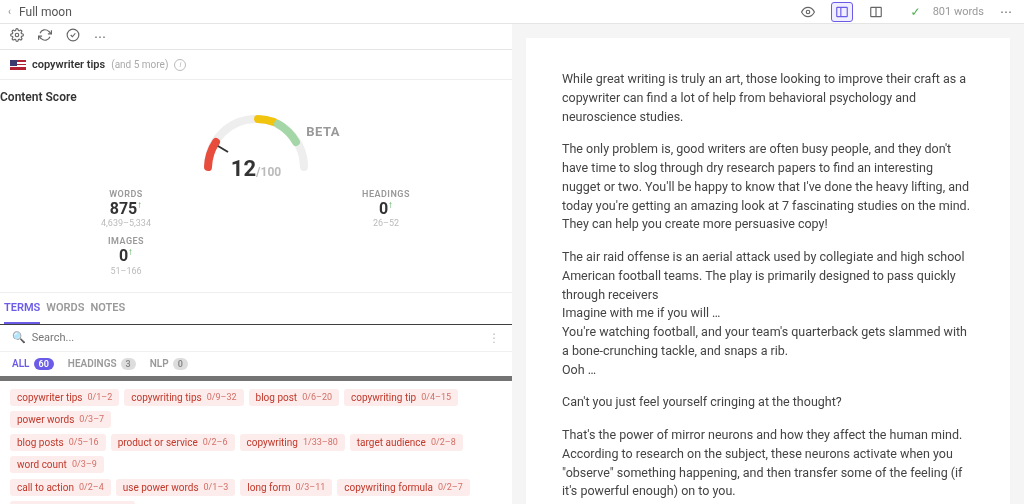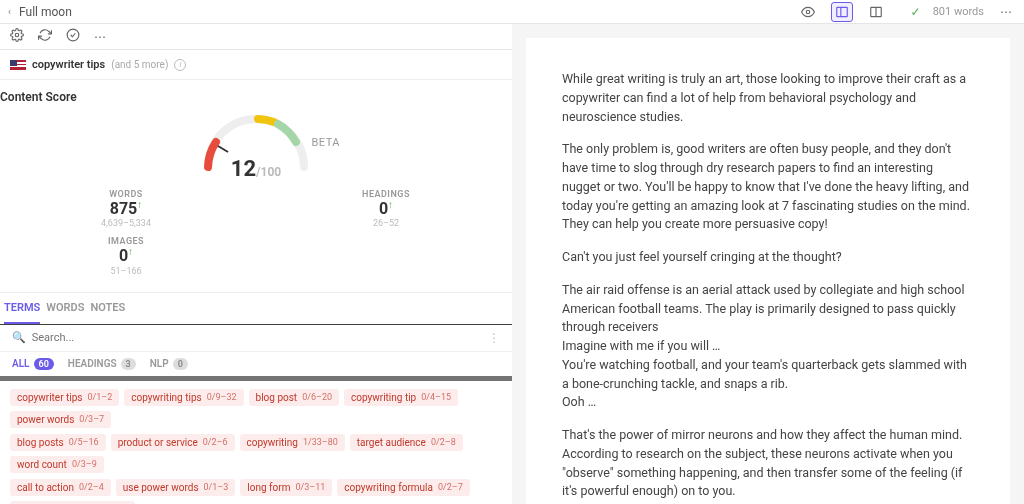--- a/index.html
+++ b/index.html
@@ -22,21 +22,21 @@
 .doc-tag{display:flex;align-items:center;gap:6px;padding:8px 10px;border-bottom:1px solid #eee}
 .flag{width:16px;height:10px;background:linear-gradient(to bottom,#b22234 0%,#b22234 7%,#fff 7%,#fff 14%,#b22234 14%,#b22234 21%,#fff 21%,#fff 28%,#b22234 28%,#b22234 35%,#fff 35%,#fff 42%,#b22234 42%,#b22234 50%,#fff 50%,#fff 57%,#b22234 57%,#b22234 64%,#fff 64%,#fff 71%,#b22234 71%,#b22234 78%,#fff 78%,#fff 85%,#b22234 85%);position:relative}
 .flag::before{content:"";position:absolute;top:0;left:0;width:7px;height:6px;background:#3c3b6e}
 .tag-text{font-weight:600;font-size:11px}
 .tag-more{color:#aaa;font-size:10px}
 .info-i{width:12px;height:12px;border:1px solid #bbb;border-radius:50%;display:flex;align-items:center;justify-content:center;font-size:8px;color:#bbb;font-style:italic}
 .score-section{padding:10px 0;border-bottom:1px solid #eee}
 .score-title{font-weight:600;font-size:12px;margin-bottom:8px}
 .gauge-wrap{display:flex;flex-direction:column;align-items:center;margin-bottom:4px}
 .gauge{width:120px;height:60px;position:relative}
-.beta{position:absolute;right:-24px;top:24px;font-size:11px;font-weight:400;color:#999;letter-spacing:0.5px}
+.beta{position:absolute;right:-24px;top:12px;font-size:13px;font-weight:700;color:#999;letter-spacing:0.5px}
 .score-num{font-size:22px;font-weight:700;color:#333;text-align:center;margin-top:-16px}
 .score-max{font-size:12px;color:#bbb;font-weight:700}
 .stats{display:grid;grid-template-columns:1fr 1fr;gap:2px 8px;text-align:center;margin-top:8px}
 .stat-label{font-size:9px;color:#999;font-weight:600;letter-spacing:0.5px}
 .stat-val{font-size:16px;font-weight:700;color:#333}
 .stat-val .arr{color:#4caf50;font-size:10px;vertical-align:super}
 .stat-range{font-size:9px;color:#bbb;margin-bottom:6px}
 .tabs{display:flex;gap:6px;padding:0 4px;border-bottom:1px solid #404040}
 .tab{padding:8px 0;font-size:11px;font-weight:600;color:#999;cursor:pointer;border-bottom:2px solid transparent}
 .tab.active{color:#6b5ce7;border-bottom-color:#6b5ce7}
@@ -243,19 +243,19 @@
               <span class="cnt">0/2–8</span>
             </span>
           </div>
         </div>
     </div>
 
     <div class="right">
       <div class="paper">
         <p>While great writing is truly an art, those looking to improve their craft as a copywriter can find a lot of help from behavioral psychology and neuroscience studies.</p>
         <p>The only problem is, good writers are often busy people, and they don't have time to slog through dry research papers to find an interesting nugget or two. You'll be happy to know that I've done the heavy lifting, and today you're getting an amazing look at 7 fascinating studies on the mind. They can help you create more persuasive copy!</p>
+        <p><span>The air raid offense is an aerial attack used by collegiate and high school American football teams. The play is primarily designed to pass quickly through receivers</span><br><span>Imagine with me if you will …</span><br><span>You're watching football, and your team's quarterback gets slammed with a bone-crunching tackle, and snaps a rib.</span><br><span>Ooh …</span></p>
         <p>Can't you just feel yourself cringing at the thought?</p>
-        <p><span>The air raid offense is an aerial attack used by collegiate and high school American football teams. The play is primarily designed to pass quickly through receivers</span><br><span>Imagine with me if you will …</span><br><span>You're watching football, and your team's quarterback gets slammed with a bone-crunching tackle, and snaps a rib.</span><br><span>Ooh …</span></p>
         <p><span>That's the power of mirror neurons and how they affect the human mind.</span><br><span>According to research on the subject, these neurons activate when you "observe" something happening, and then transfer some of the feeling (if it's powerful enough) on to you.</span><br><span>It's likely that they're biologically useful for necessary evolutionary traits, such as empathy or "walking in someone else's shoes."</span><br></p>
       </div>
     </div>
   </div>
 </div>
 
 </body></html>

